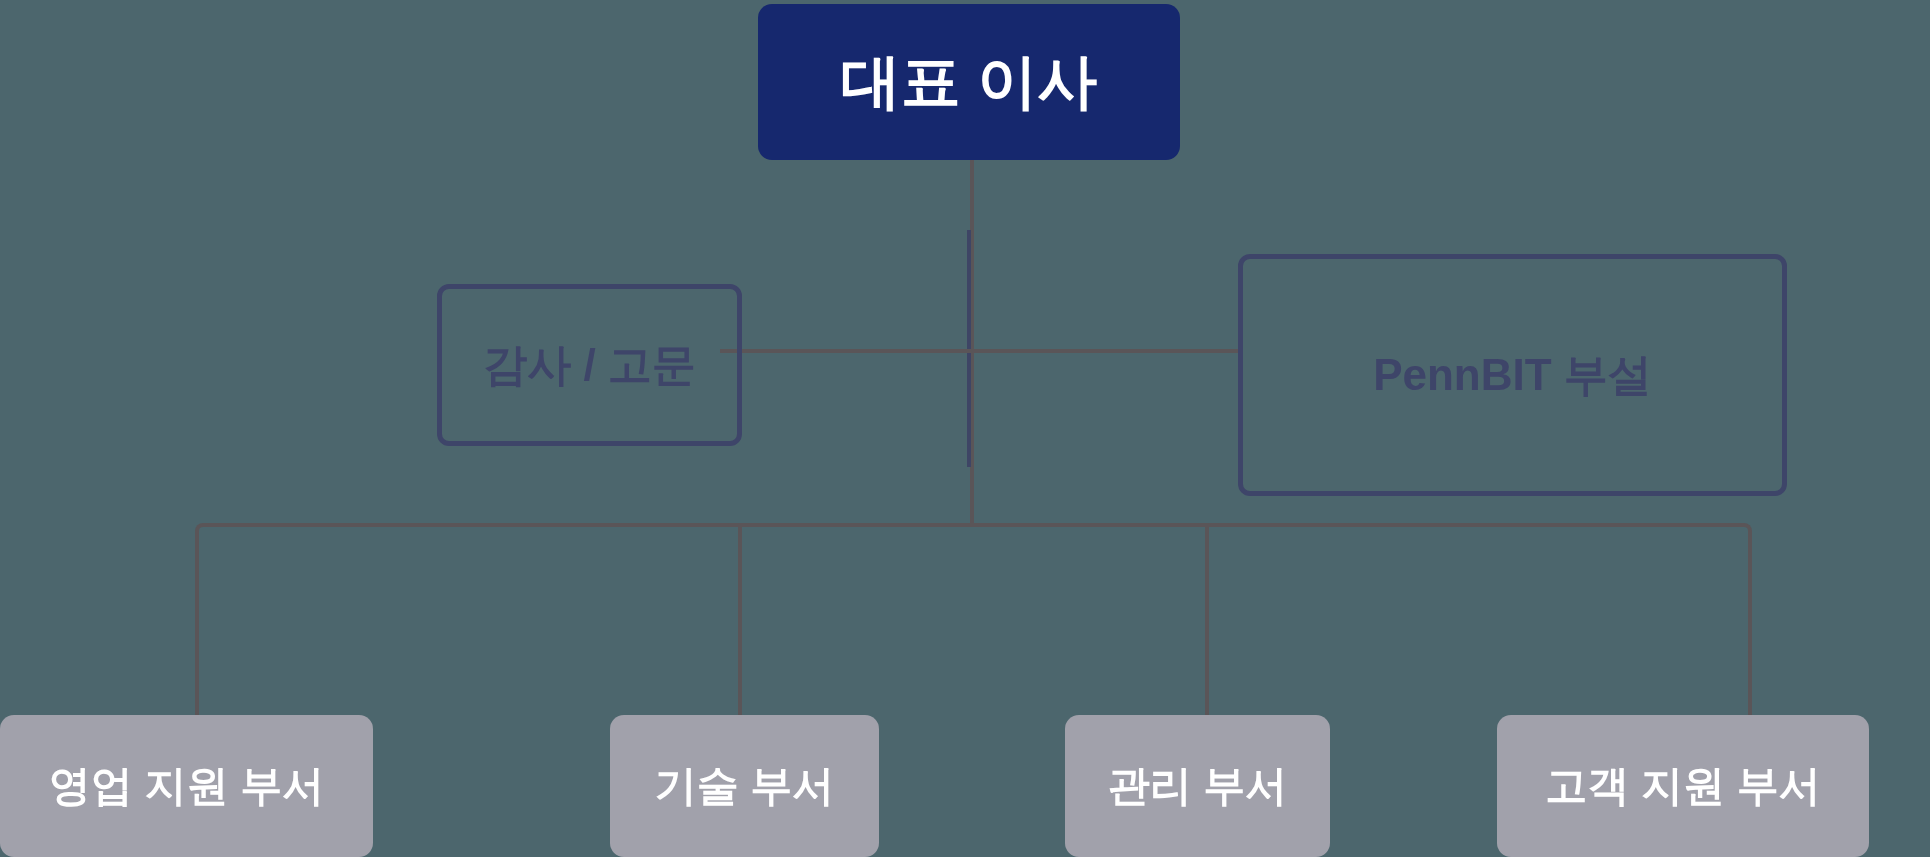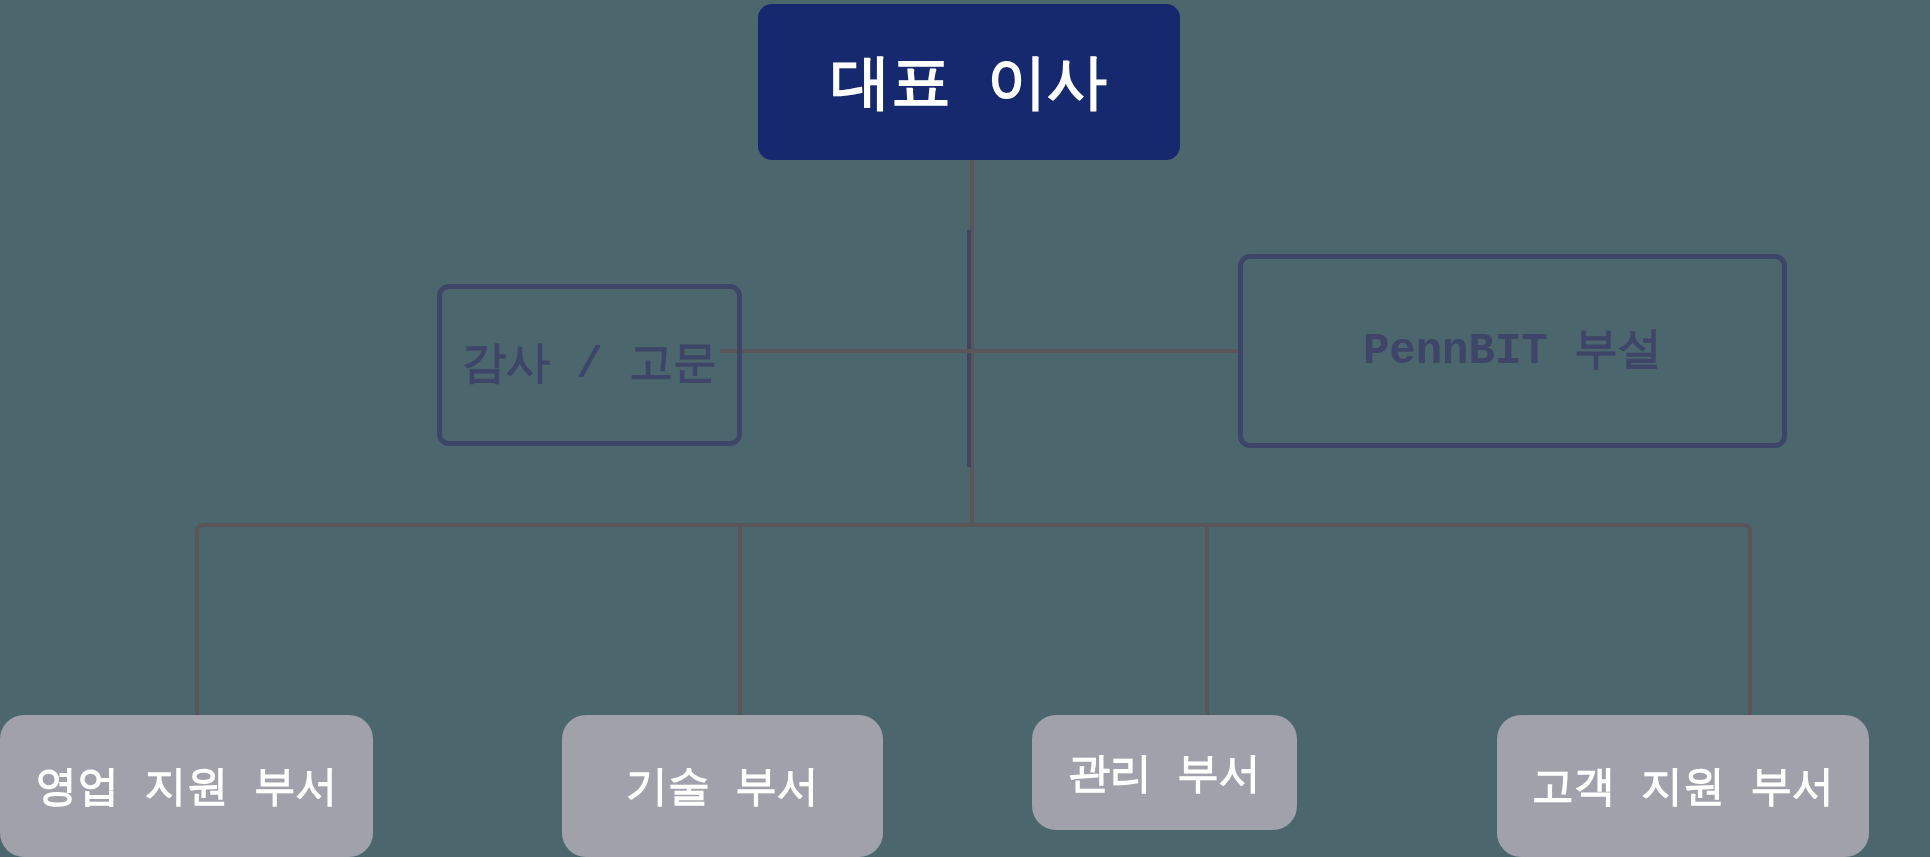--- a/index.html
+++ b/index.html
@@ -22,37 +22,36 @@
     border-right:4px solid #5a5558;
     border-radius:8px 8px 0 0;
     box-sizing:border-box;
   }
   
   .node{
     position:absolute;
     display:flex;align-items:center;justify-content:center;
     text-align:left;
     box-sizing:border-box;
-    font-family:Liberation Mono, monospace;
   }
   .node.root{
     background:#16286e;color:#ffffff;
     border-radius:14px;
     font-size:60px;font-weight:700;
   }
   .node.staff{
     background:transparent;
     border:5px solid #3e4569;color:#3e4569;
     border-radius:12px;
     font-size:44px;font-weight:600;
     line-height:80px;
   }
   .node.dept{
     background:#a1a1ab;color:#ffffff;
-    border-radius:24px;
+    border-radius:14px;
     font-size:42px;font-weight:600;
   }
 </style>
 </head>
 <body>
 
 <div class="stage">
 
   <div class="line v" style="left:970px;top:160px;height:367px"></div>
   <div class="line v navy" style="left:967px;top:230px;height:237px"></div>
@@ -62,35 +61,35 @@
   <div class="line v" style="left:1205px;top:523px;height:192px"></div>
 
   <div class="node root" style="left:758px;top:4px;width:422px;height:156px">
     <span>대표 이사</span>
   </div>
 
   <div class="node staff" style="left:437px;top:284px;width:305px;height:162px">
     <span>감사 / 고문</span>
   </div>
 
-  <div class="node staff" style="left:1238px;top:254px;width:549px;height:194px">
+  <div class="node staff" style="left:1238px;top:254px;width:549px;height:242px">
     <span>
       <span>PennBIT 부설</span><br>
     </span>
   </div>
 
   <div class="node dept" style="left:0px;top:715px;width:373px;height:142px">
     <span>영업 지원 부서</span>
   </div>
 
-  <div class="node dept" style="left:562px;top:715px;width:321px;height:142px">
+  <div class="node dept" style="left:610px;top:715px;width:269px;height:142px">
     <span>기술 부서</span>
   </div>
 
-  <div class="node dept" style="left:1032px;top:715px;width:265px;height:115px">
+  <div class="node dept" style="left:1065px;top:715px;width:265px;height:142px">
     <span>관리 부서</span>
   </div>
 
   <div class="node dept" style="left:1497px;top:715px;width:372px;height:142px">
     <span>고객 지원 부서</span>
   </div>
 
 </div>
 
 </body></html>

